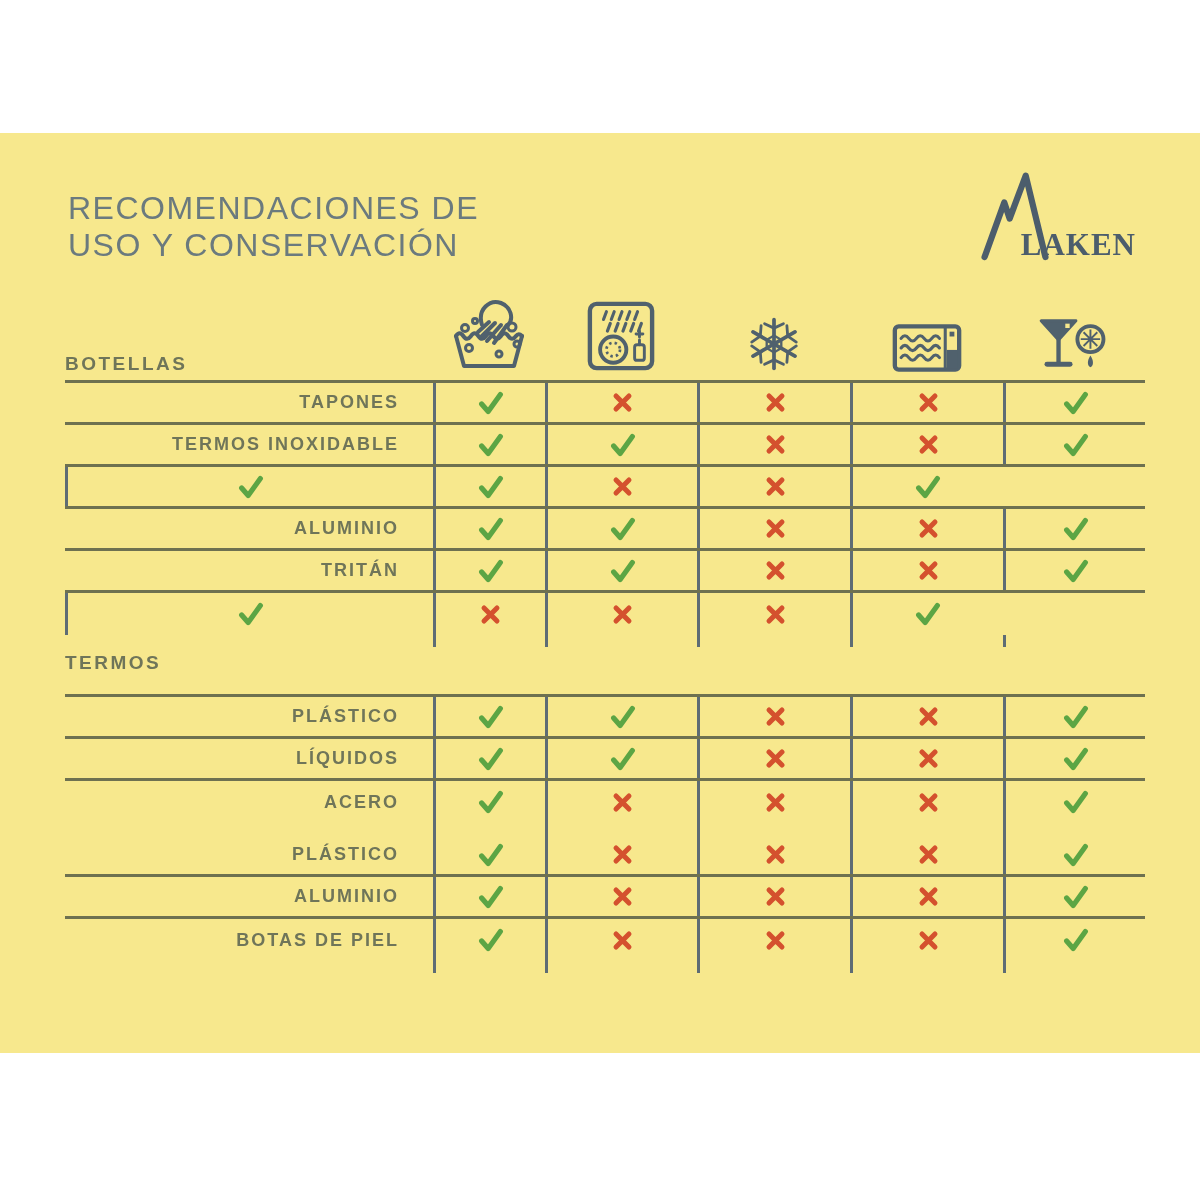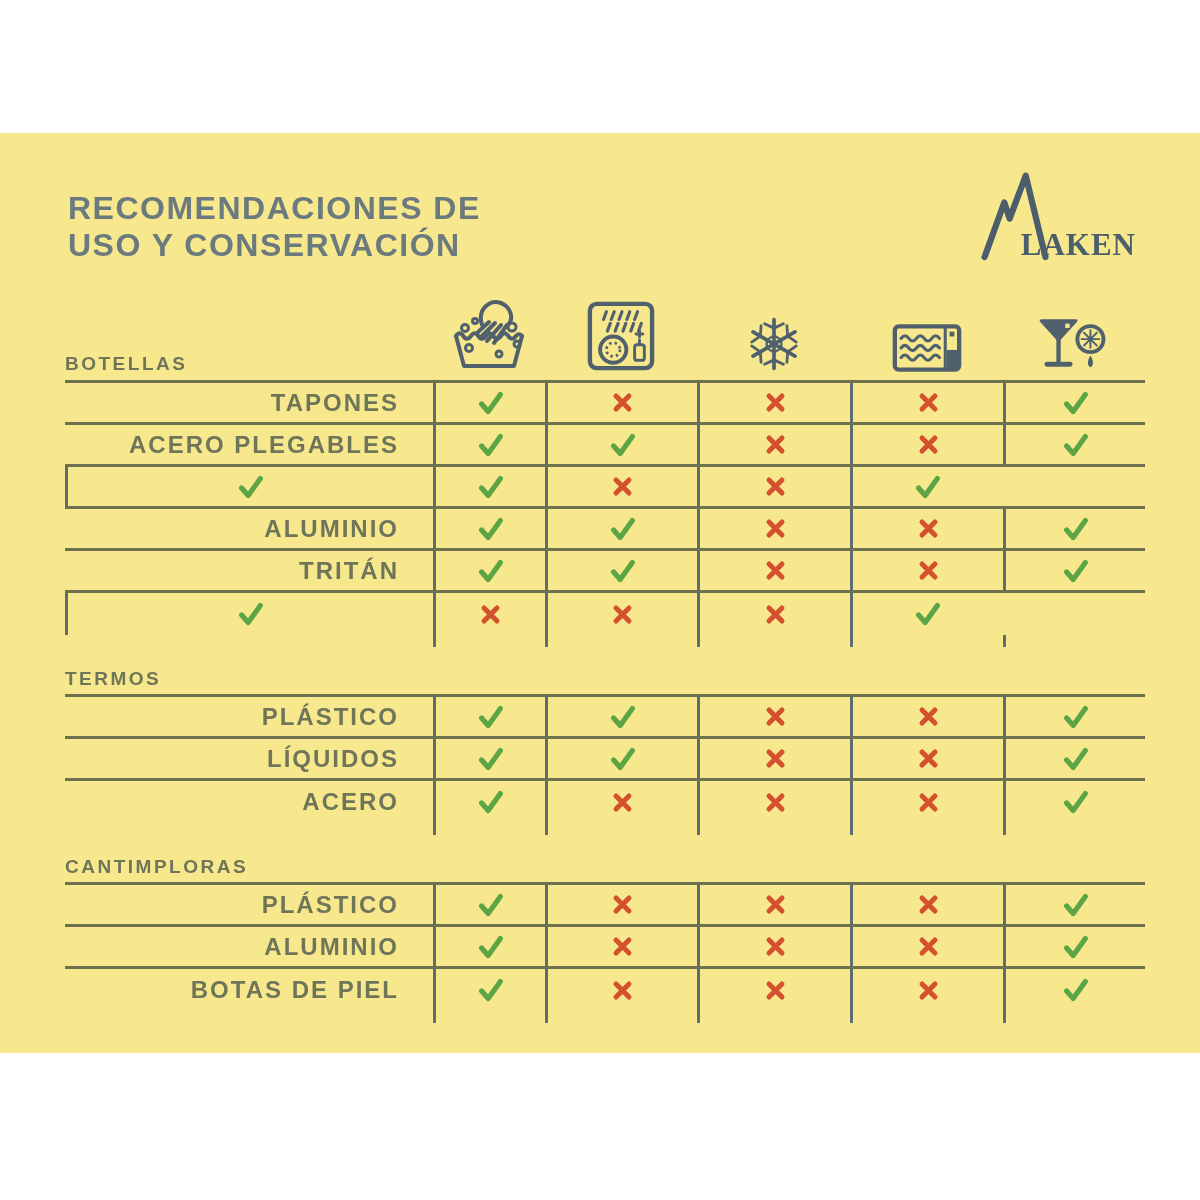--- a/index.html
+++ b/index.html
@@ -8,39 +8,39 @@
     --olive:#6f7559;
     --hline:#6e7150;
     --vline:#5e6c74;
     --icon:#50616d;
     --logo:#4c5d6c;
   }
   *{box-sizing:border-box;margin:0;padding:0;}
   html,body{width:1200px;height:1200px;background:#ffffff;overflow:hidden;
     font-family:"Liberation Sans", sans-serif;}
   .panel{position:absolute;left:0;top:133px;width:1200px;height:920px;background:var(--yellow);}
-  .title{position:absolute;left:68px;top:57px;color:var(--title);font-weight:bold;
+  .title{position:absolute;left:68px;top:57px;color:var(--title);font-weight:normal;
     font-size:32px;line-height:37px;letter-spacing:1.5px;}
   .logo{position:absolute;top:36px;right:64px;width:155px;height:94px;font-family:Liberation Serif, serif;}
   .logo svg{position:absolute;left:0;top:0;}
   .logo-text{position:absolute;right:0;bottom:0;color:var(--logo);font-weight:bold;
     font-size:31px;letter-spacing:1px;}
   .care-table{position:absolute;left:65px;top:160px;width:1080px;}
   .grid{display:grid;grid-template-columns:368px 112px 152px 153px 153px 142px;}
   .header-row{height:90px;border-bottom:3px solid var(--hline);align-items:end;text-align:right;}
   .section-name{color:var(--olive);font-weight:bold;font-size:19px;letter-spacing:2.5px;}
   .header-row .section-name{display:flex;align-items:flex-end;padding-bottom:5px;}
   .icon-cell{display:flex;align-items:flex-end;justify-content:center;padding-bottom:8px;}
   .simple-header{height:36px;margin-top:14px;border-bottom:3px solid var(--hline);
-    display:flex;align-items:flex-end;padding-bottom:4px;text-align:right;}
+    display:flex;align-items:flex-end;padding-bottom:20px;text-align:right;}
   .trow{height:42px;border-bottom:3px solid var(--hline);}
   .trow.last{border-bottom:none;}
   .trow.stub{height:12px;border-bottom:none;}
   .label-cell{display:flex;align-items:center;justify-content:flex-end;padding-right:34px;
-    color:var(--olive);font-weight:bold;font-size:24px;letter-spacing:2px;white-space:nowrap;}
+    color:var(--olive);font-weight:bold;font-size:18px;letter-spacing:2px;white-space:nowrap;}
   .mark-cell{display:flex;align-items:center;justify-content:center;
     border-left:3px solid var(--vline);}
 </style>
 </head>
 <body>
 
 <div class="panel">
 
   <div class="title">
     <div>RECOMENDACIONES DE</div>
@@ -185,21 +185,21 @@
               <path d="M7 7 L25 25 M25 7 L7 25" fill="none" stroke="#d4512e" stroke-width="7" stroke-linecap="round"></path>
             </svg>
           </div>
           <div class="mark-cell">
             <svg class="mark" width="30" height="30" viewBox="0 0 32 32">
               <path d="M6 17 L13 25 L26 7" fill="none" stroke="#5ca544" stroke-width="5.5" stroke-linecap="round" stroke-linejoin="round"></path>
             </svg>
           </div>
         </div>
         <div class="grid trow">
-          <div class="label-cell">ACERO PLEGABLES</div>
+          <div class="label-cell">TERMOS INOXIDABLE</div>
           <div class="mark-cell">
             <svg class="mark" width="30" height="30" viewBox="0 0 32 32">
               <path d="M6 17 L13 25 L26 7" fill="none" stroke="#5ca544" stroke-width="5.5" stroke-linecap="round" stroke-linejoin="round"></path>
             </svg>
           </div>
           <div class="mark-cell">
             <svg class="mark" width="30" height="30" viewBox="0 0 32 32">
               <path d="M6 17 L13 25 L26 7" fill="none" stroke="#5ca544" stroke-width="5.5" stroke-linecap="round" stroke-linejoin="round"></path>
             </svg>
           </div>
@@ -430,23 +430,20 @@
         <div class="grid trow stub">
           <div class="label-cell"></div>
           <div class="mark-cell"></div>
           <div class="mark-cell"></div>
           <div class="mark-cell"></div>
           <div class="mark-cell"></div>
           <div class="mark-cell"></div>
         </div>
       </div>
 
-    <div class="simple-header">
-      <div class="section-name">CANTIMPLORAS</div>
-    </div>
     <div>
         <div class="grid trow">
           <div class="label-cell">PLÁSTICO</div>
           <div class="mark-cell">
             <svg class="mark" width="30" height="30" viewBox="0 0 32 32">
               <path d="M6 17 L13 25 L26 7" fill="none" stroke="#5ca544" stroke-width="5.5" stroke-linecap="round" stroke-linejoin="round"></path>
             </svg>
           </div>
           <div class="mark-cell">
             <svg class="mark" width="23" height="23" viewBox="0 0 32 32">

